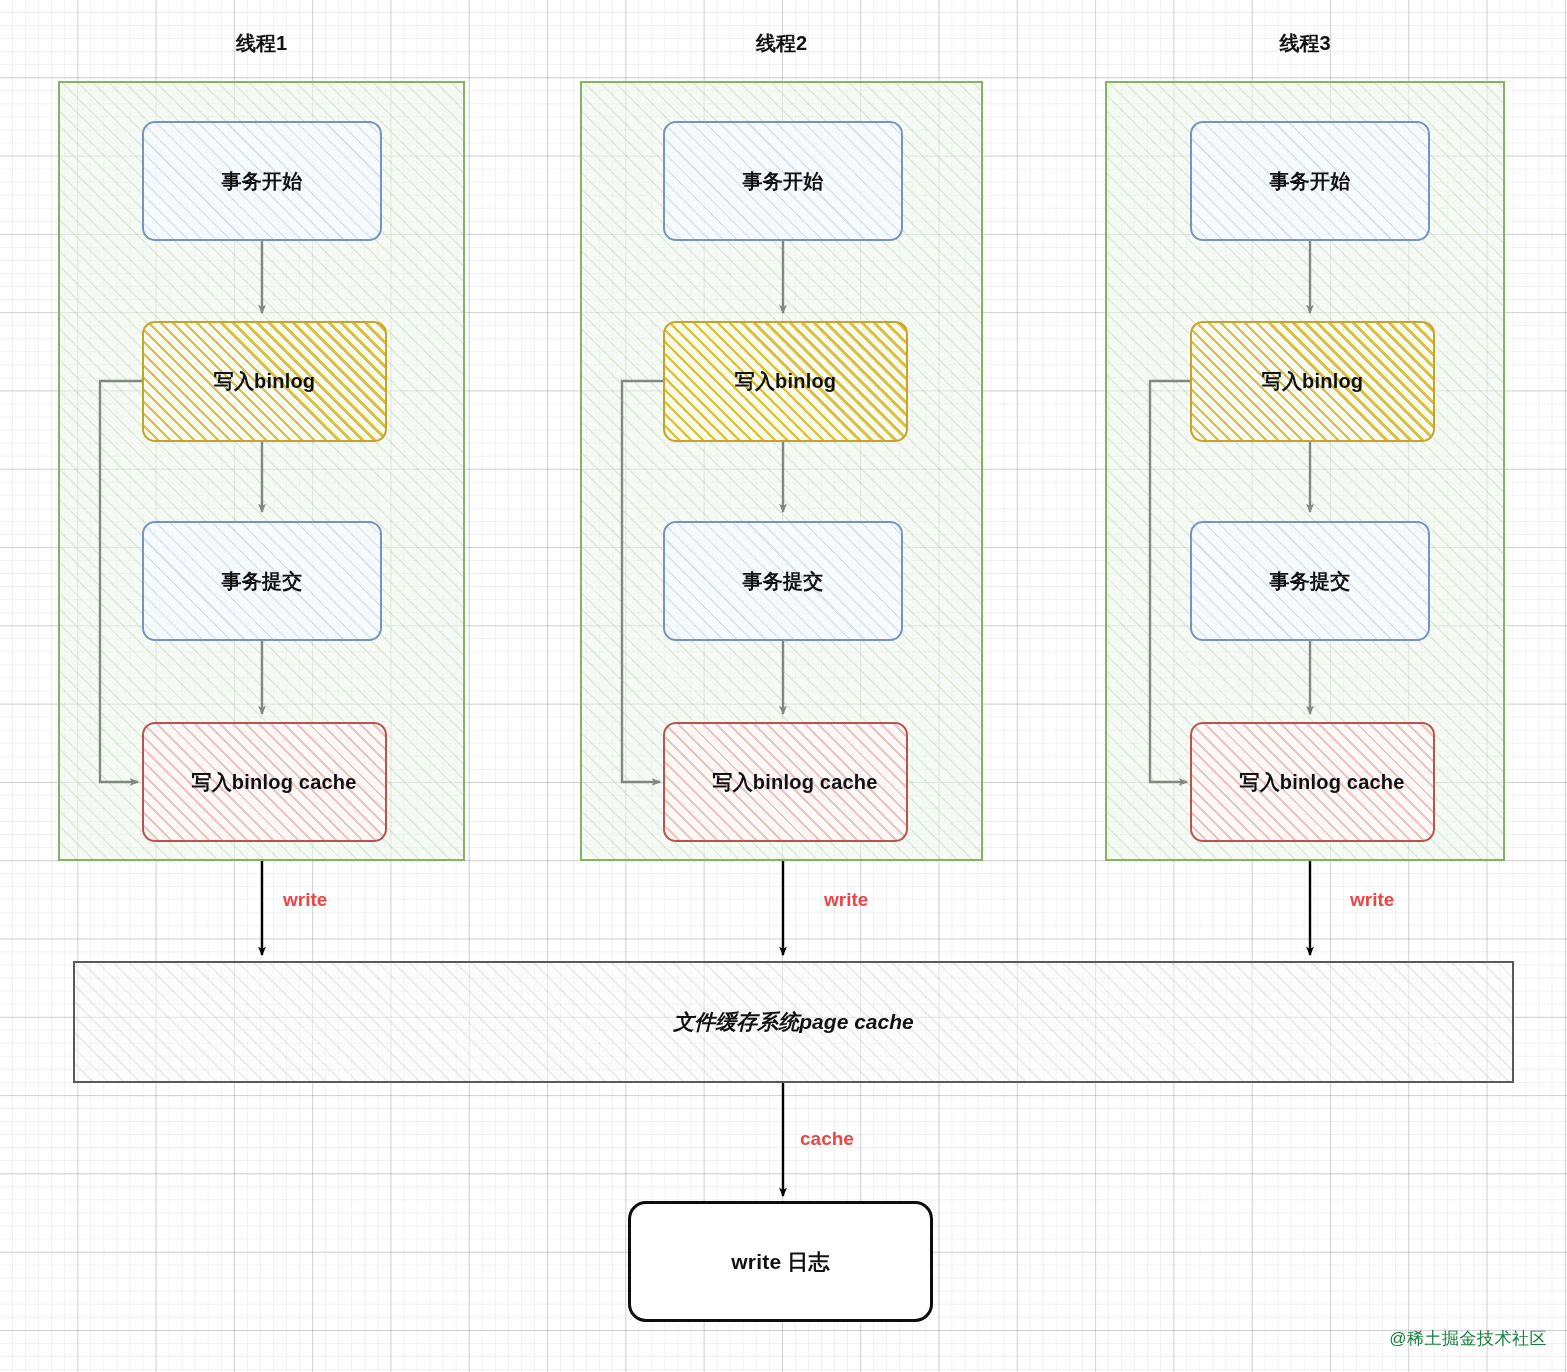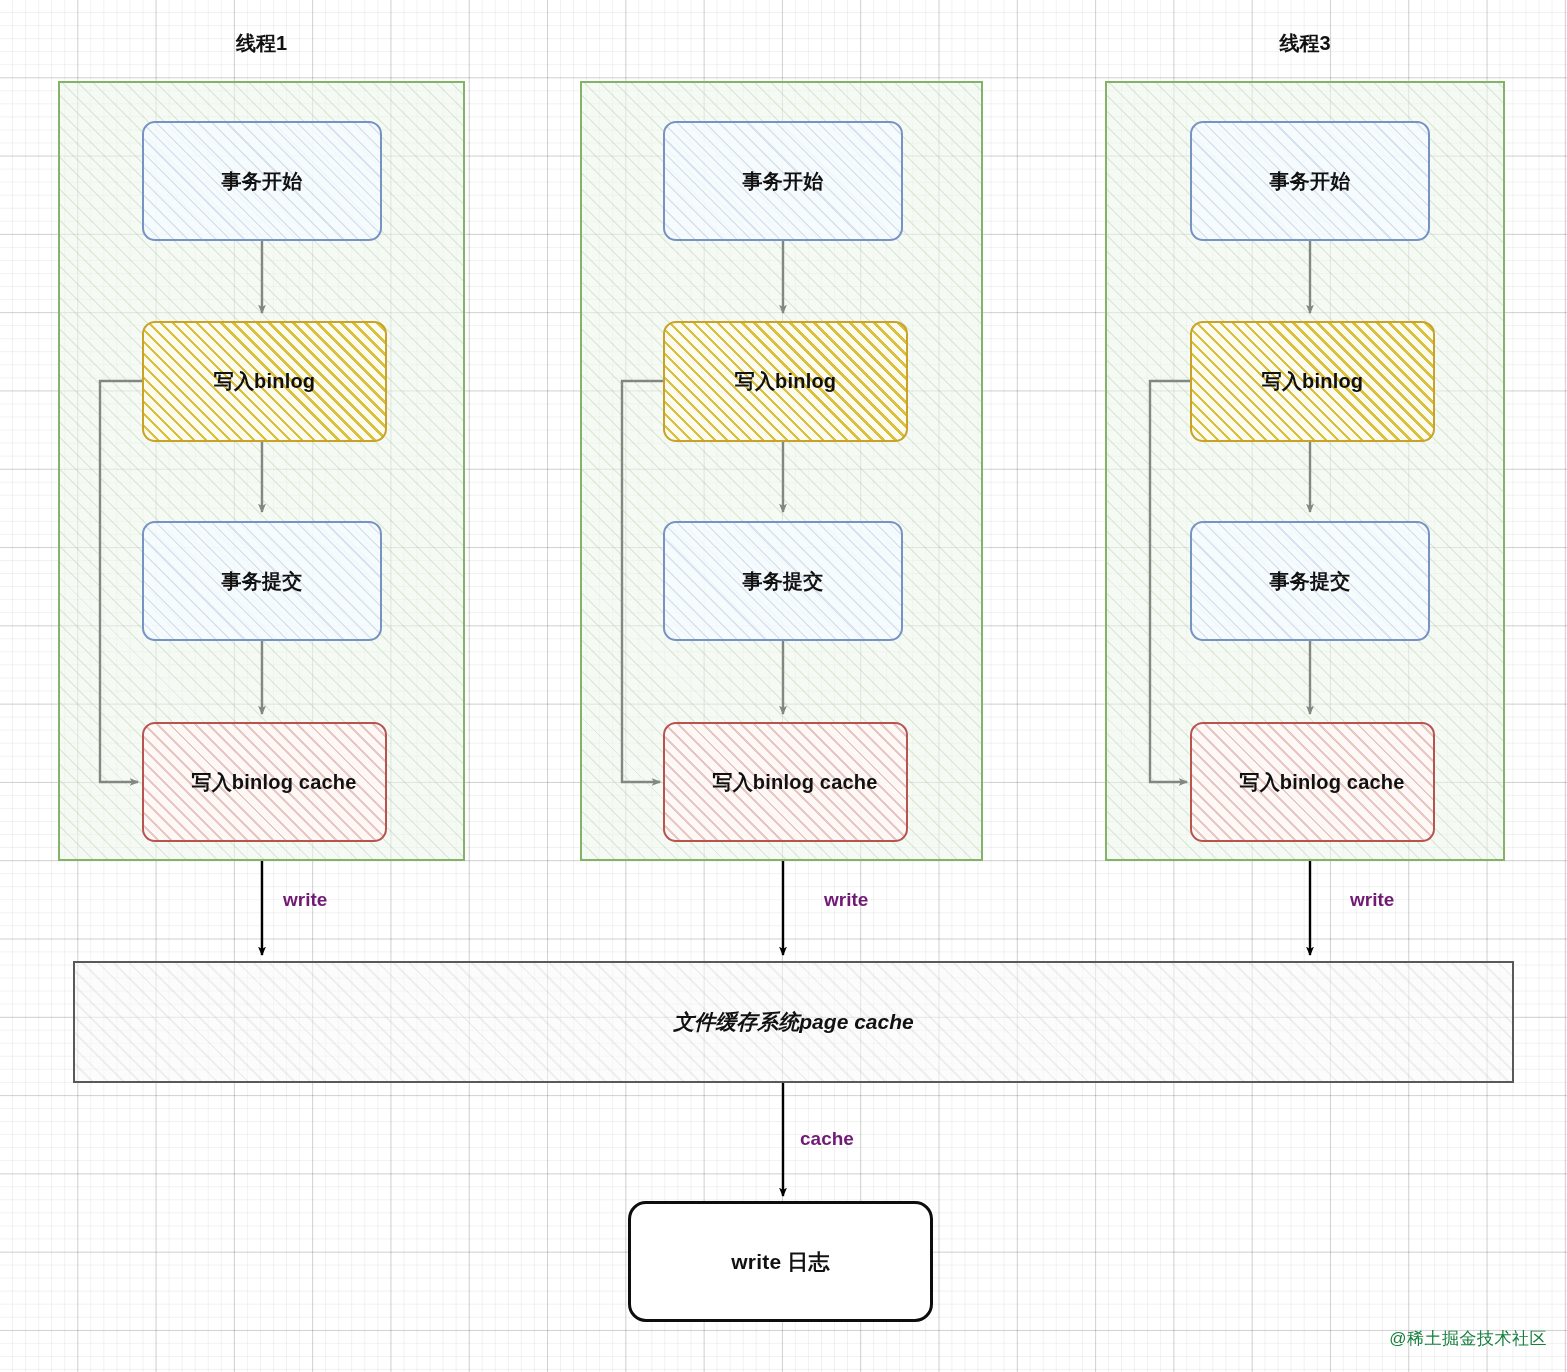--- a/index.html
+++ b/index.html
@@ -140,21 +140,21 @@
     font-weight: bold;
     color: #111111;
     white-space: nowrap;
   }
 
   
   .edge-label {
     position: absolute;
     font-size: 19px;
     font-weight: bold;
-    color: #701a75;
+    color: #ef4444;
     white-space: nowrap;
   }
 
   
   #watermark {
     position: absolute;
     right: 20px;
     bottom: 22px;
     font-size: 17px;
     color: #15803d;
@@ -232,20 +232,21 @@
     <g>
       <line x1="1310" y1="861" x2="1310" y2="955" stroke="#000" stroke-width="2.4" marker-end="url(#arrowhead)"></line>
     </g>
 
     <g>
       <line x1="783" y1="1082" x2="783" y2="1196" stroke="#000" stroke-width="2.4" marker-end="url(#arrowhead)"></line>
     </g>
   </svg>
 
   <div class="lane-title" style="left:58px; top:30px; width:407px;">线程1</div>
+  <div class="lane-title" style="left:580px; top:30px; width:403px;">线程2</div>
   <div class="lane-title" style="left:1105px; top:30px; width:400px;">线程3</div>
 
   <div class="lane" style="left:58px; top:81px; width:407px; height:780px;"></div>
 
   <div class="node blue" style="left:142px; top:121px; width:240px; height:120px;">事务开始</div>
   <div class="node yellow" style="left:142px; top:321px; width:245px; height:121px;">写入binlog</div>
   <div class="node blue" style="left:142px; top:521px; width:240px; height:120px;">事务提交</div>
   <div class="node red" style="left:142px; top:722px; width:245px; height:120px;">写入binlog cache</div>
 
   <div class="edge-label" style="left:283px; top:889px;">write</div>

